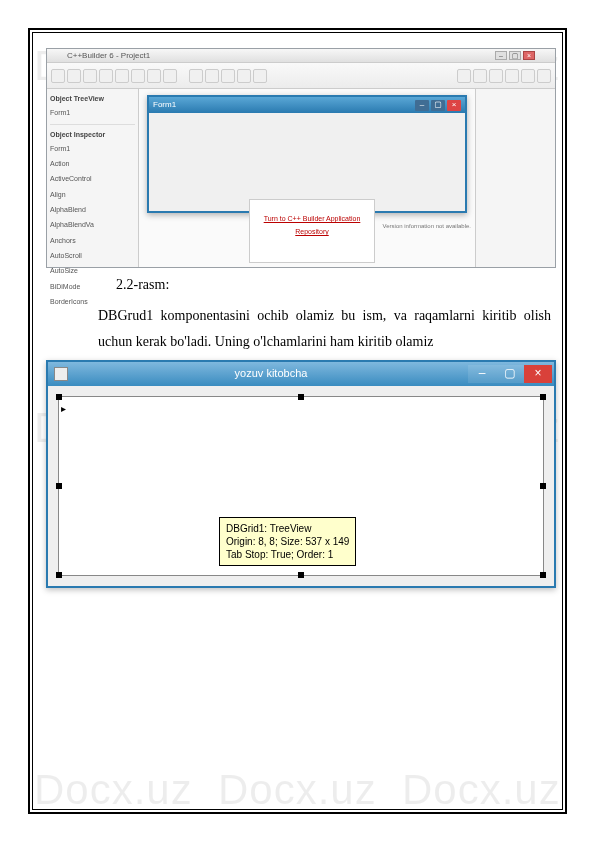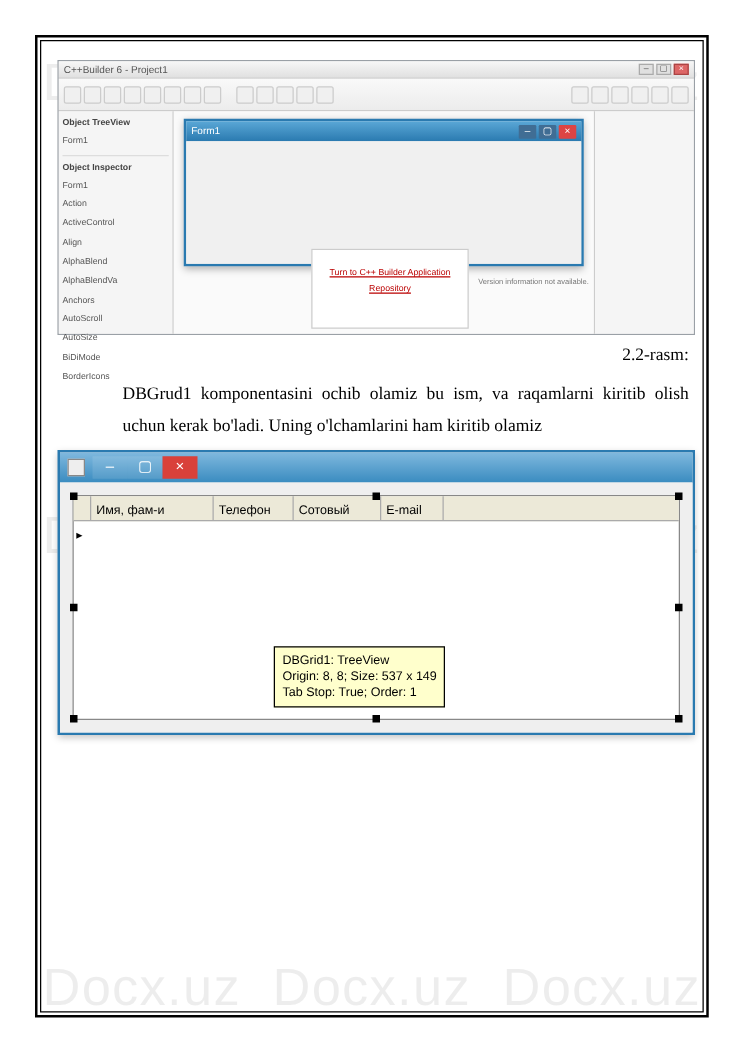--- a/index.html
+++ b/index.html
@@ -32,41 +32,41 @@
     border: 1px solid #000;
   }
   .content {
     position: absolute;
     left: 46px; right: 44px; top: 48px; bottom: 48px;
     font-size: 14px;
     color: #000;
     line-height: 1.9;
   }
   .para { text-align: justify; margin-bottom: 4px; }
-  .caption { margin-left: 70px; margin-top: 4px; margin-bottom: 4px; text-align: right; }
+  .caption { margin-left: 70px; margin-top: 4px; margin-bottom: 4px; }
   .indented { margin-left: 52px; }
   
   .ide {
     width: 510px;
     height: 220px;
     background: #e9e9e9;
     border: 1px solid #9aa0a6;
     position: relative;
     font-family: Arial, sans-serif;
     font-size: 8px;
     color: #555;
   }
   .ide-titlebar {
     height: 14px;
     background: linear-gradient(#f7f7f7,#e0e0e0);
     border-bottom: 1px solid #ccc;
     display: flex;
     justify-content: space-between;
     align-items: center;
-    padding: 0 4px;
+    padding: 0 20px;
     font-size: 8px;
   }
   .ide-winbtns { display: flex; gap: 2px; }
   .ide-winbtns span {
     width: 12px; height: 9px;
     background: #e0e0e0;
     border: 1px solid #aaa;
     font-size: 7px;
     text-align: center;
     line-height: 8px;
@@ -334,43 +334,37 @@
     </div>
   </div>
 
   <p class="caption">2.2-rasm:</p>
 
   <p class="para indented">DBGrud1 komponentasini ochib olamiz bu ism, va raqamlarni kiritib olish uchun kerak bo'ladi. Uning o'lchamlarini ham kiritib olamiz</p>
 
   <div class="form2">
     <div class="form2-title">
       <span class="icon"></span>
+      <span class="title-text">yozuv kitobcha</span>
       <div class="wbtns">
         <span class="min">–</span>
         <span class="min">▢</span>
         <span class="close">×</span>
       </div>
     </div>
     <div class="form2-body">
       <div class="dbgrid">
         <div class="handle" style="left:-3px; top:-3px;"></div>
         <div class="handle" style="left:50%; top:-3px; margin-left:-3px;"></div>
         <div class="handle" style="right:-3px; top:-3px;"></div>
         <div class="handle" style="left:-3px; top:50%; margin-top:-3px;"></div>
         <div class="handle" style="right:-3px; top:50%; margin-top:-3px;"></div>
         <div class="handle" style="left:-3px; bottom:-3px;"></div>
         <div class="handle" style="left:50%; bottom:-3px; margin-left:-3px;"></div>
         <div class="handle" style="right:-3px; bottom:-3px;"></div>
-        <div class="dbgrid-header">
-          <div class="col rowhdr"></div>
-          <div class="col c1">Имя, фам-и</div>
-          <div class="col c2">Телефон</div>
-          <div class="col c3">Сотовый</div>
-          <div class="col c4">E-mail</div>
-        </div>
         <div class="dbgrid-rows">
           <div class="rowind">▸</div>
         </div>
         <div class="tooltip">
           <div>DBGrid1: TreeView</div>
           <div>Origin: 8, 8; Size: 537 x 149</div>
           <div>Tab Stop: True; Order: 1</div>
         </div>
       </div>
     </div>

